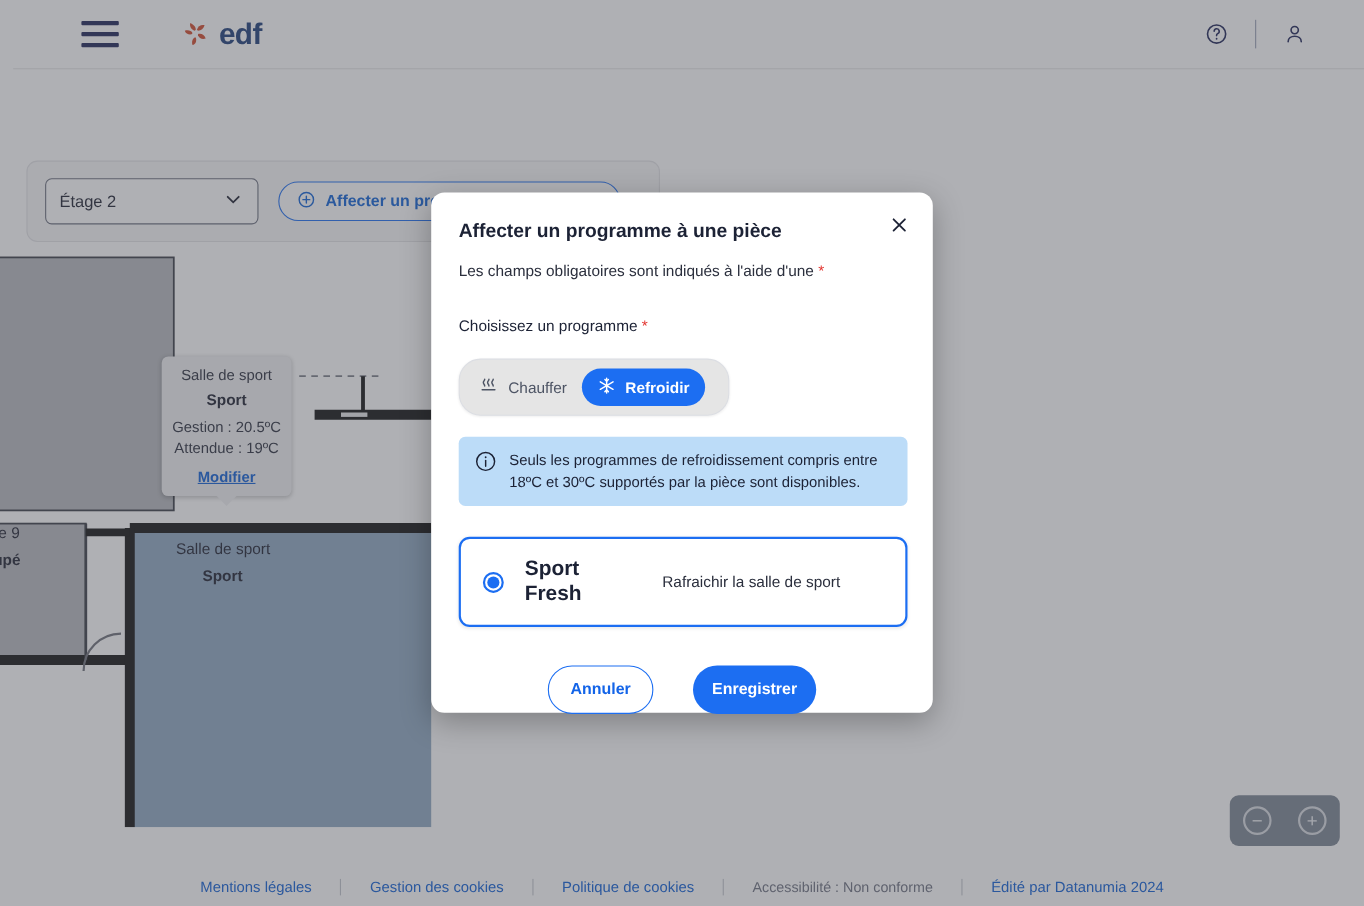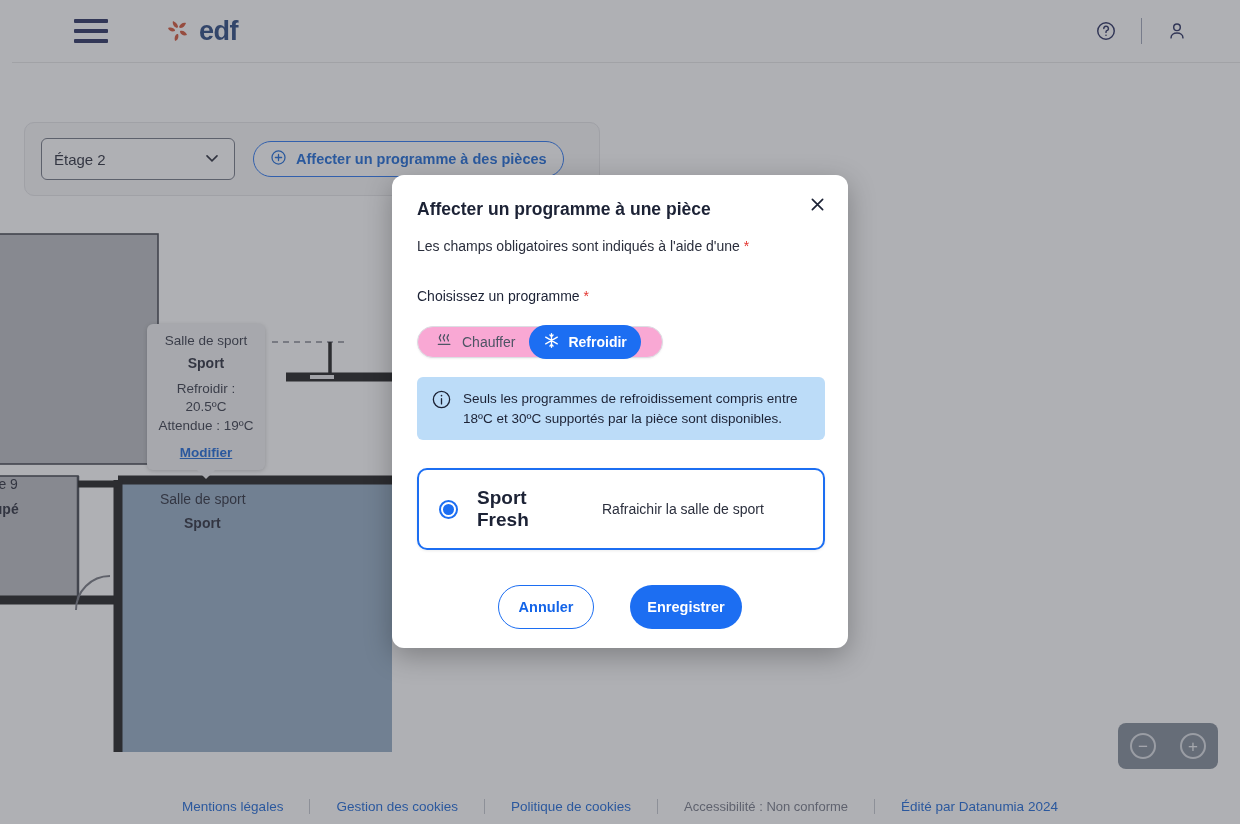--- a/index.html
+++ b/index.html
@@ -31,21 +31,21 @@
   .topbar-right { margin-left: auto; margin-right: 62px; display: flex; align-items: center; gap: 22px; }
   .icon-btn { width: 26px; height: 26px; display: flex; align-items: center; justify-content: center; cursor: pointer; color: #1d2356; }
   .divider-v { width: 1px; height: 26px; background: #9aa0b5; }
 
   .page-title {
     position: absolute; top: 86px; left: 24px;
     font-size: 25px; font-weight: bold; color: #1c1f2e;
   }
 
   .toolbar {
-    position: absolute; top: 122px; left: 24px; width: 576px; height: 74px;
+    position: absolute; top: 146px; left: 24px; width: 576px; height: 74px;
     background: #f7f7f8; border: 1px solid #e3e3e6; border-radius: 10px;
     display: flex; align-items: center; padding: 0 16px; gap: 18px;
   }
   .select {
     width: 194px; height: 42px; background: #fff; border: 1px solid #6b6f7d;
     border-radius: 6px; display: flex; align-items: center; padding: 0 12px;
     font-size: 15px; color: #1c1f2e; cursor: pointer;
   }
   .select .chev { margin-left: auto; }
   .btn-outline-blue {
@@ -103,21 +103,21 @@
     padding: 0 25px;
   }
   .dlg-close { position: absolute; top: 16px; right: 18px; width: 26px; height: 26px;
                display: flex; align-items: center; justify-content: center; cursor: pointer; color: #1c2235; }
   .dlg-title { font-size: 17.5px; font-weight: bold; color: #1c2235; padding-top: 24px; }
   .dlg-sub { font-size: 14px; color: #2b2f3d; margin-top: 18px; }
   .req { color: #e3342f; }
   .dlg-q { font-size: 14px; color: #1c2235; margin-top: 34px; }
 
   .toggle-group {
-    margin-top: 22px; width: 246px; height: 32px; background: #f9a8d4;
+    margin-top: 22px; width: 246px; height: 52px; background: #e5e5e5;
     border: 1px solid #dcdee3; border-radius: 20px; display: flex; align-items: center;
     padding: 3px; box-shadow: 0 1px 2px rgba(0,0,0,.06);
   }
   .tg-btn { height: 34px; border-radius: 17px; display: flex; align-items: center; gap: 8px;
             padding: 0 14px; font-size: 14px; cursor: pointer; }
   .tg-btn.off { color: #4d5464; }
   .tg-btn.on { background: #1c6ef2; color: #fff; font-weight: bold; }
 
   .info-banner {
     margin-top: 19px; width: 408px; background: #bcdcf8; border-radius: 6px;
@@ -240,21 +240,21 @@
       <div class="plan-label" style="left:-14px; top:254px;">bre 9</div>
       <div class="plan-label bold" style="left:-14px; top:279px;">cupé</div>
 
       <div class="plan-label" style="left:160px; top:269px;">Salle de sport</div>
       <div class="plan-label bold" style="left:184px; top:293px;">Sport</div>
     </div>
 
     <div class="room-tip">
       <div class="t1">Salle de sport</div>
       <div class="t2">Sport</div>
-      <div class="t3">Refroidir : 20.5ºC</div>
+      <div class="t3">Gestion : 20.5ºC</div>
       <div class="t3" style="margin-top:1px">Attendue : 19ºC</div>
       <div class="lnk">Modifier</div>
     </div>
 
     <div class="zoom-ctrls">
       <div class="zb">−</div>
       <div class="zb">+</div>
     </div>
 
     <div class="footer">

